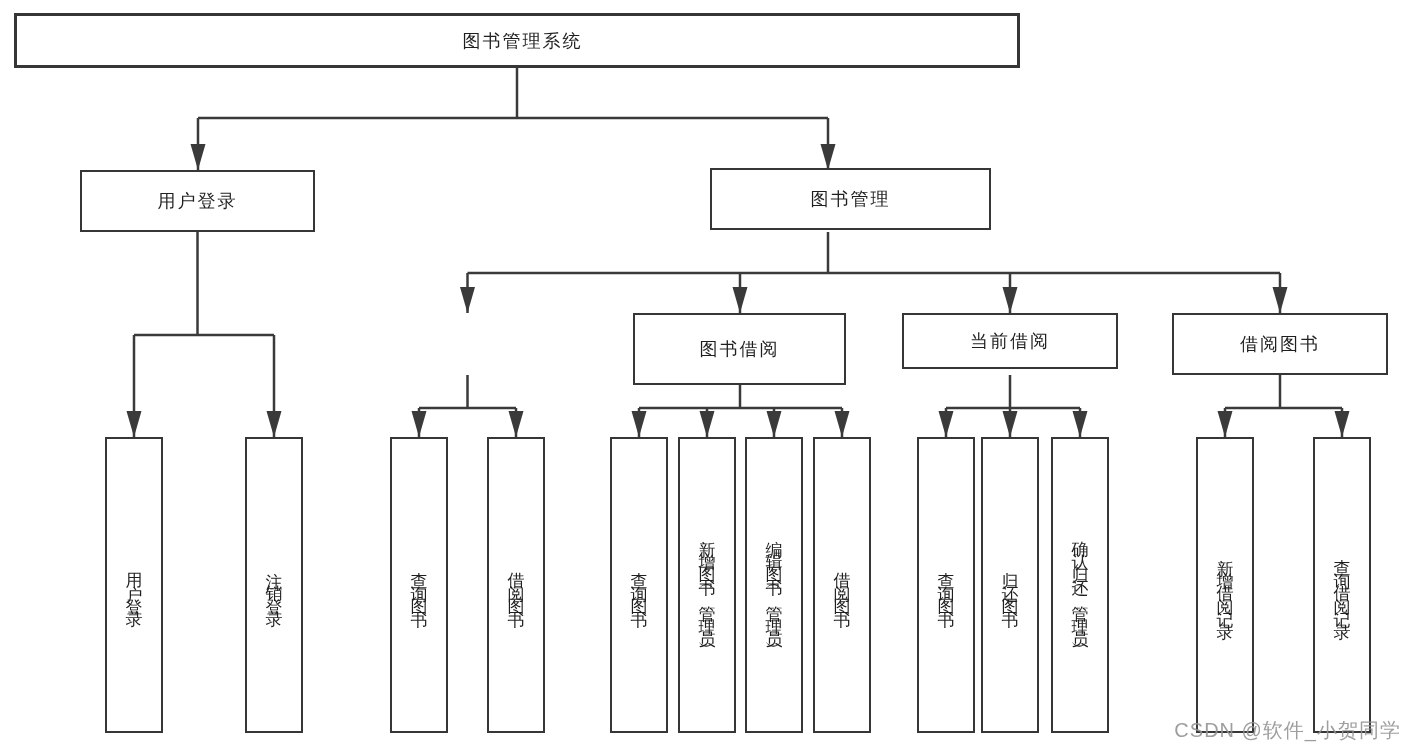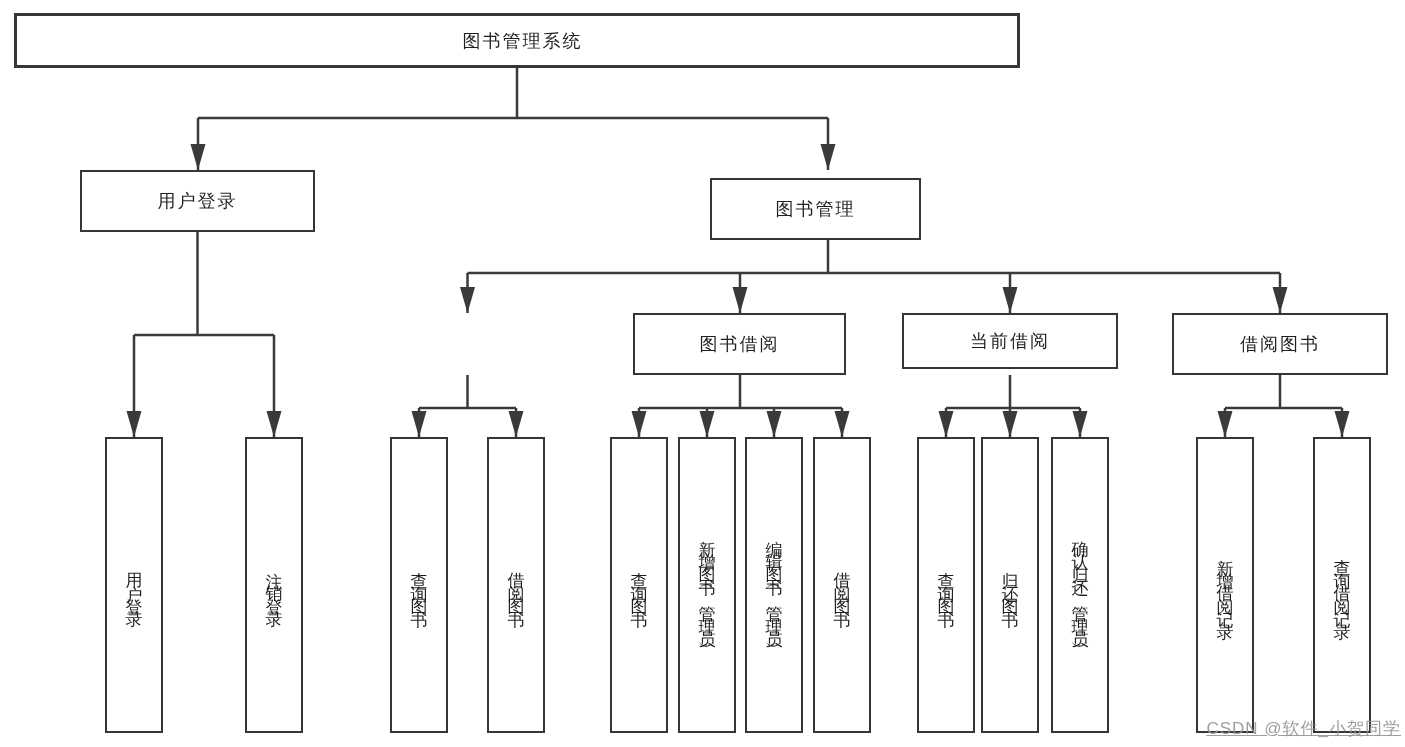--- a/index.html
+++ b/index.html
@@ -15,21 +15,21 @@
     color:#1f1f1f;z-index:2;
   }
   .h-node{font-size:18px;letter-spacing:2px;}
   .root-node{border-width:3px;padding-left:11px;}
   .vtext{
     writing-mode:vertical-rl;text-orientation:mixed;
     font-size:17px;letter-spacing:13px;line-height:1;color:#1f1f1f;
   }
   .watermark{
     position:absolute;right:4px;top:717px;z-index:4;
-    font-size:17px;color:rgba(148,148,148,0.9);letter-spacing:1px;white-space:nowrap;text-decoration:underline;
+    font-size:20px;color:rgba(148,148,148,0.9);letter-spacing:1px;white-space:nowrap;
   }
 </style>
 </head>
 <body>
 
 <div class="stage">
 
   <svg class="connectors" width="1405" height="747" viewBox="0 0 1405 747">
     <defs>
       <marker id="arw" markerWidth="16" markerHeight="27" refX="8" refY="26" orient="0" markerUnits="userSpaceOnUse">
@@ -74,23 +74,23 @@
 
     <line x1="1280" y1="375" x2="1280" y2="408"></line>
     <line x1="1225" y1="408" x2="1342" y2="408"></line>
     <line x1="1225" y1="408" x2="1225" y2="437" marker-end="url(#arw)"></line>
     <line x1="1342" y1="408" x2="1342" y2="437" marker-end="url(#arw)"></line>
   </svg>
 
   <div class="node h-node root-node" style="left:14px;top:13px;width:1006px;height:55px">图书管理系统</div>
 
   <div class="node h-node" style="left:80px;top:170px;width:235px;height:62px">用户登录</div>
-  <div class="node h-node" style="left:710px;top:178px;width:211px;height:62px">图书管理</div>
+  <div class="node h-node" style="left:710px;top:168px;width:281px;height:62px">图书管理</div>
 
-  <div class="node h-node" style="left:633px;top:313px;width:213px;height:62px">图书借阅</div>
+  <div class="node h-node" style="left:633px;top:313px;width:213px;height:72px">图书借阅</div>
   <div class="node h-node" style="left:902px;top:313px;width:216px;height:56px">当前借阅</div>
   <div class="node h-node" style="left:1172px;top:313px;width:216px;height:62px">借阅图书</div>
 
   <div class="node" style="left:105px;top:437px;width:58px;height:296px">
     <span class="vtext">用户登录</span>
   </div>
   <div class="node" style="left:245px;top:437px;width:58px;height:296px">
     <span class="vtext">注销登录</span>
   </div>
 

